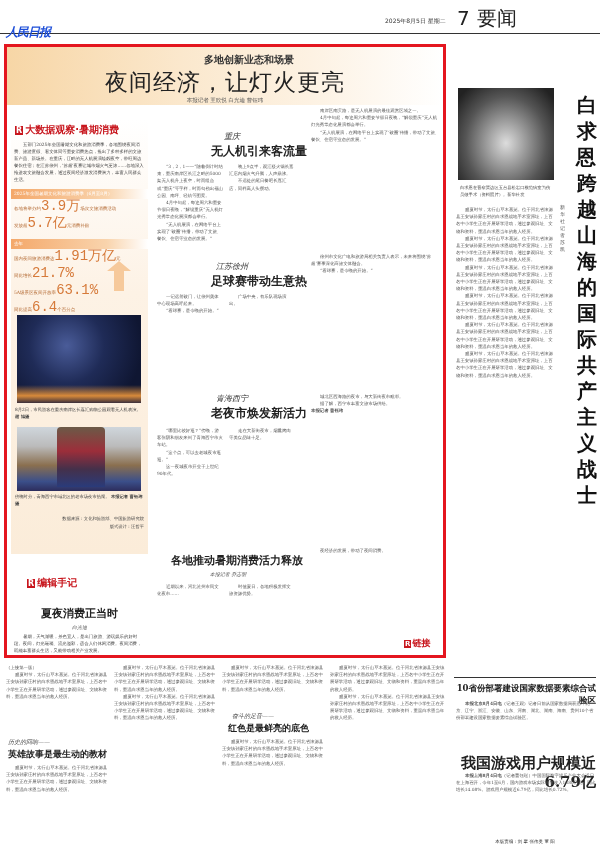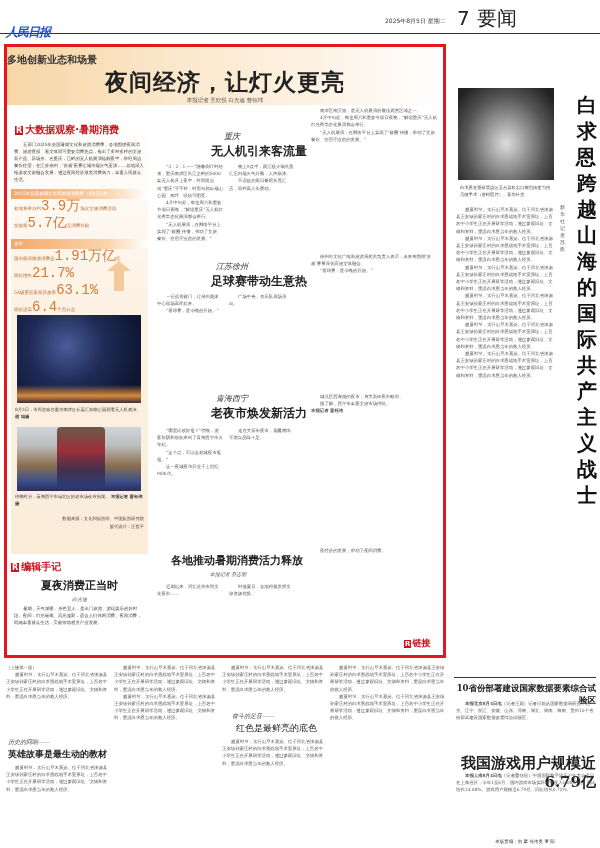--- a/index.html
+++ b/index.html
@@ -4,22 +4,22 @@
 <style>
 *{box-sizing:border-box;margin:0;padding:0}
 body{width:600px;height:848px;background:#fff;font-family:"DejaVu Serif",serif;color:#333;overflow:hidden;position:relative}
 .mast{position:absolute;left:0;top:0;width:600px;height:34px;border-bottom:1.5px solid #333}
 .logo{position:absolute;left:6px;top:24px;font-size:12px;font-style:italic;font-weight:bold;color:#1d4ed8;letter-spacing:-1px}
 .date{position:absolute;left:385px;top:17px;font-size:6px;color:#333;font-family:"DejaVu Sans",sans-serif}
 .pagenum{position:absolute;left:457px;top:6px;font-size:20px;color:#222;font-family:"DejaVu Sans",sans-serif}
 .pagesec{position:absolute;left:477px;top:5px;font-size:20px;color:#222;font-family:"DejaVu Sans",sans-serif}
 .redbox{position:absolute;left:4px;top:44px;width:442px;height:614px;border:3px solid #e4161f;background:#fff}
 .topband{position:absolute;left:0;top:0;width:436px;height:58px;background:linear-gradient(90deg,#f7d6a6,#fbe8cd 40%,#fdf2e3 70%,#fff)}
-.kicker{position:absolute;left:0;width:484px;top:6px;text-align:left;font-size:10px;font-weight:bold;color:#333}
-.headline{position:absolute;left:0;width:436px;top:20px;text-align:center;font-size:23px;font-weight:bold;color:#222;font-family:"DejaVu Sans",sans-serif;letter-spacing:1px}
+.kicker{position:absolute;left:0;width:484px;top:6px;text-align:center;font-size:10px;font-weight:bold;color:#333}
+.headline{position:absolute;left:0;width:436px;top:20px;text-align:center;font-size:23px;font-weight:normal;color:#222;font-family:"DejaVu Sans",sans-serif;letter-spacing:1px}
 .byline{position:absolute;left:0;width:436px;top:50px;text-align:center;font-size:5.5px;color:#555}
 .leftcol{position:absolute;left:4px;top:72px;width:137px;height:435px;background:linear-gradient(180deg,#fff,#fdf2e5 40%,#fbecd9)}
 .sechd{font-size:10px;font-weight:bold;color:#c8161d;font-family:"DejaVu Sans",sans-serif;margin:4px 0 4px 4px}
 .sechd .r{display:inline-block;background:#c8161d;color:#fff;font-size:8px;padding:0 1px;margin-right:2px}
 .ptxt{font-size:4.4px;line-height:7px;color:#444;padding:0 3px;text-indent:9px}
 .stbar{margin-top:6px;height:10px;background:linear-gradient(90deg,#f4a86a,#f9d4ad 70%,#fff);color:#fff;font-size:4.5px;line-height:10px;padding-left:3px}
 .stline{font-size:4.5px;color:#b2672f;padding:2px 3px;line-height:10px}
 .stline b{font-size:14px;font-weight:normal;color:#d67a3a;font-family:Liberation Mono, monospace}
 .arrow{position:absolute;left:96px;top:142px;width:24px;height:30px}
 .photo1{position:absolute;left:6px;top:106px;width:124px;height:88px;background:radial-gradient(circle at 40% 35%,#4a5c99 0,#1f2b57 40%,#0f1632 80%)}
@@ -84,21 +84,21 @@
 
     <div class="photo1" style="top:196px"></div>
     <div class="cap" style="position:absolute;top:287px;left:0;width:137px"><span>8月2日，市民游客在重庆南岸区长嘉汇购物公园观看无人机表演。</span> <b>谢 旭摄</b></div>
     <div class="photo2" style="top:308px"></div>
     <div class="cap" style="position:absolute;top:374px;left:0;width:137px"><span>傍晚时分，青海西宁市城北区的老市场夜市热闹。</span> <b>本报记者 曹钰玮摄</b></div>
     <div class="cap" style="position:absolute;top:396px;left:0;width:137px;text-align:right">数据来源：文化和旅游部、中国旅游研究院</div>
     <div class="cap" style="position:absolute;top:404px;left:0;width:137px;text-align:right">版式设计：汪哲平</div>
   </div>
 
   <div class="edhd" style="width:137px">
-    <div class="sechd" style="margin:0"><span class="r">R</span><span>编辑手记</span></div>
+    <div class="sechd" style="margin:16px"><span class="r">R</span><span>编辑手记</span></div>
     <div style="text-align:center;font-size:11px;font-weight:bold;color:#222;margin-top:4px;font-family:'DejaVu Sans',sans-serif">夏夜消费正当时</div>
     <div style="text-align:center;font-size:5px;color:#555;margin-top:3px;font-style:italic">白光迪</div>
     <div class="ptxt" style="margin-top:3px">暑期，天气渐暖，景色宜人，是出门旅游、游玩娱乐的好时段。夜间，灯光璀璨、流光溢彩，适合人们休闲消费。夜间消费，既能丰富群众生活，又能带动相关产业发展。</div>
   </div>
 
   <div class="sloc" style="left:150px;top:84px;width:150px;font-size:8px">重庆</div>
   <div class="stitle" style="left:150px;top:96px;width:150px;font-size:12px">无人机引来客流量</div>
   <div class="txtblock col" style="left:150px;top:116px;width:66px;height:86px">
       <div>“3，2，1——”随着倒计时结束，重庆南岸区长江之畔的5000架无人机升上夜空，时而组合成“重庆”等字样，时而勾勒出福山公园、南坪、轻轨等图案。</div>
       <div>4月中旬起，每逢周六和重要节假日夜晚，“解锁重庆”无人机灯光秀常态化展演都会举行。</div>
@@ -168,21 +168,21 @@
     <div>盛夏时节，太行山草木葱茏。位于河北省涞源县王安镇孙家庄村的白求恩战地手术室原址，上百名中小学生正在开展研学活动，通过参观旧址、文物和资料，重温白求恩当年的救人经历。</div>
   </div>
 <div class="txtblock col" style="left:114px;top:664px;width:102px;height:180px">
     <div>盛夏时节，太行山草木葱茏。位于河北省涞源县王安镇孙家庄村的白求恩战地手术室原址，上百名中小学生正在开展研学活动，通过参观旧址、文物和资料，重温白求恩当年的救人经历。</div>
     <div>盛夏时节，太行山草木葱茏。位于河北省涞源县王安镇孙家庄村的白求恩战地手术室原址，上百名中小学生正在开展研学活动，通过参观旧址、文物和资料，重温白求恩当年的救人经历。</div>
   </div>
 <div class="txtblock col" style="left:222px;top:664px;width:102px;height:44px">
     <div>盛夏时节，太行山草木葱茏。位于河北省涞源县王安镇孙家庄村的白求恩战地手术室原址，上百名中小学生正在开展研学活动，通过参观旧址、文物和资料，重温白求恩当年的救人经历。</div>
   </div>
 <div style="position:absolute;left:232px;top:712px;font-size:6px;color:#444;font-style:italic">奋斗的足音——</div>
-<div style="position:absolute;left:236px;top:722px;font-size:9px;font-weight:normal;color:#222">红色是最鲜亮的底色</div>
+<div style="position:absolute;left:228px;top:722px;font-size:9px;font-weight:bold;color:#222">红色是最鲜亮的底色</div>
 <div class="txtblock col" style="left:222px;top:738px;width:102px;height:106px">
     <div>盛夏时节，太行山草木葱茏。位于河北省涞源县王安镇孙家庄村的白求恩战地手术室原址，上百名中小学生正在开展研学活动，通过参观旧址、文物和资料，重温白求恩当年的救人经历。</div>
   </div>
 <div class="txtblock col" style="left:330px;top:664px;width:118px;height:180px">
     <div>盛夏时节，太行山草木葱茏。位于河北省涞源县王安镇孙家庄村的白求恩战地手术室原址，上百名中小学生正在开展研学活动，通过参观旧址、文物和资料，重温白求恩当年的救人经历。</div>
     <div>盛夏时节，太行山草木葱茏。位于河北省涞源县王安镇孙家庄村的白求恩战地手术室原址，上百名中小学生正在开展研学活动，通过参观旧址、文物和资料，重温白求恩当年的救人经历。</div>
   </div>
 
 <div class="rightcol">
   <div class="bwphoto"></div>

